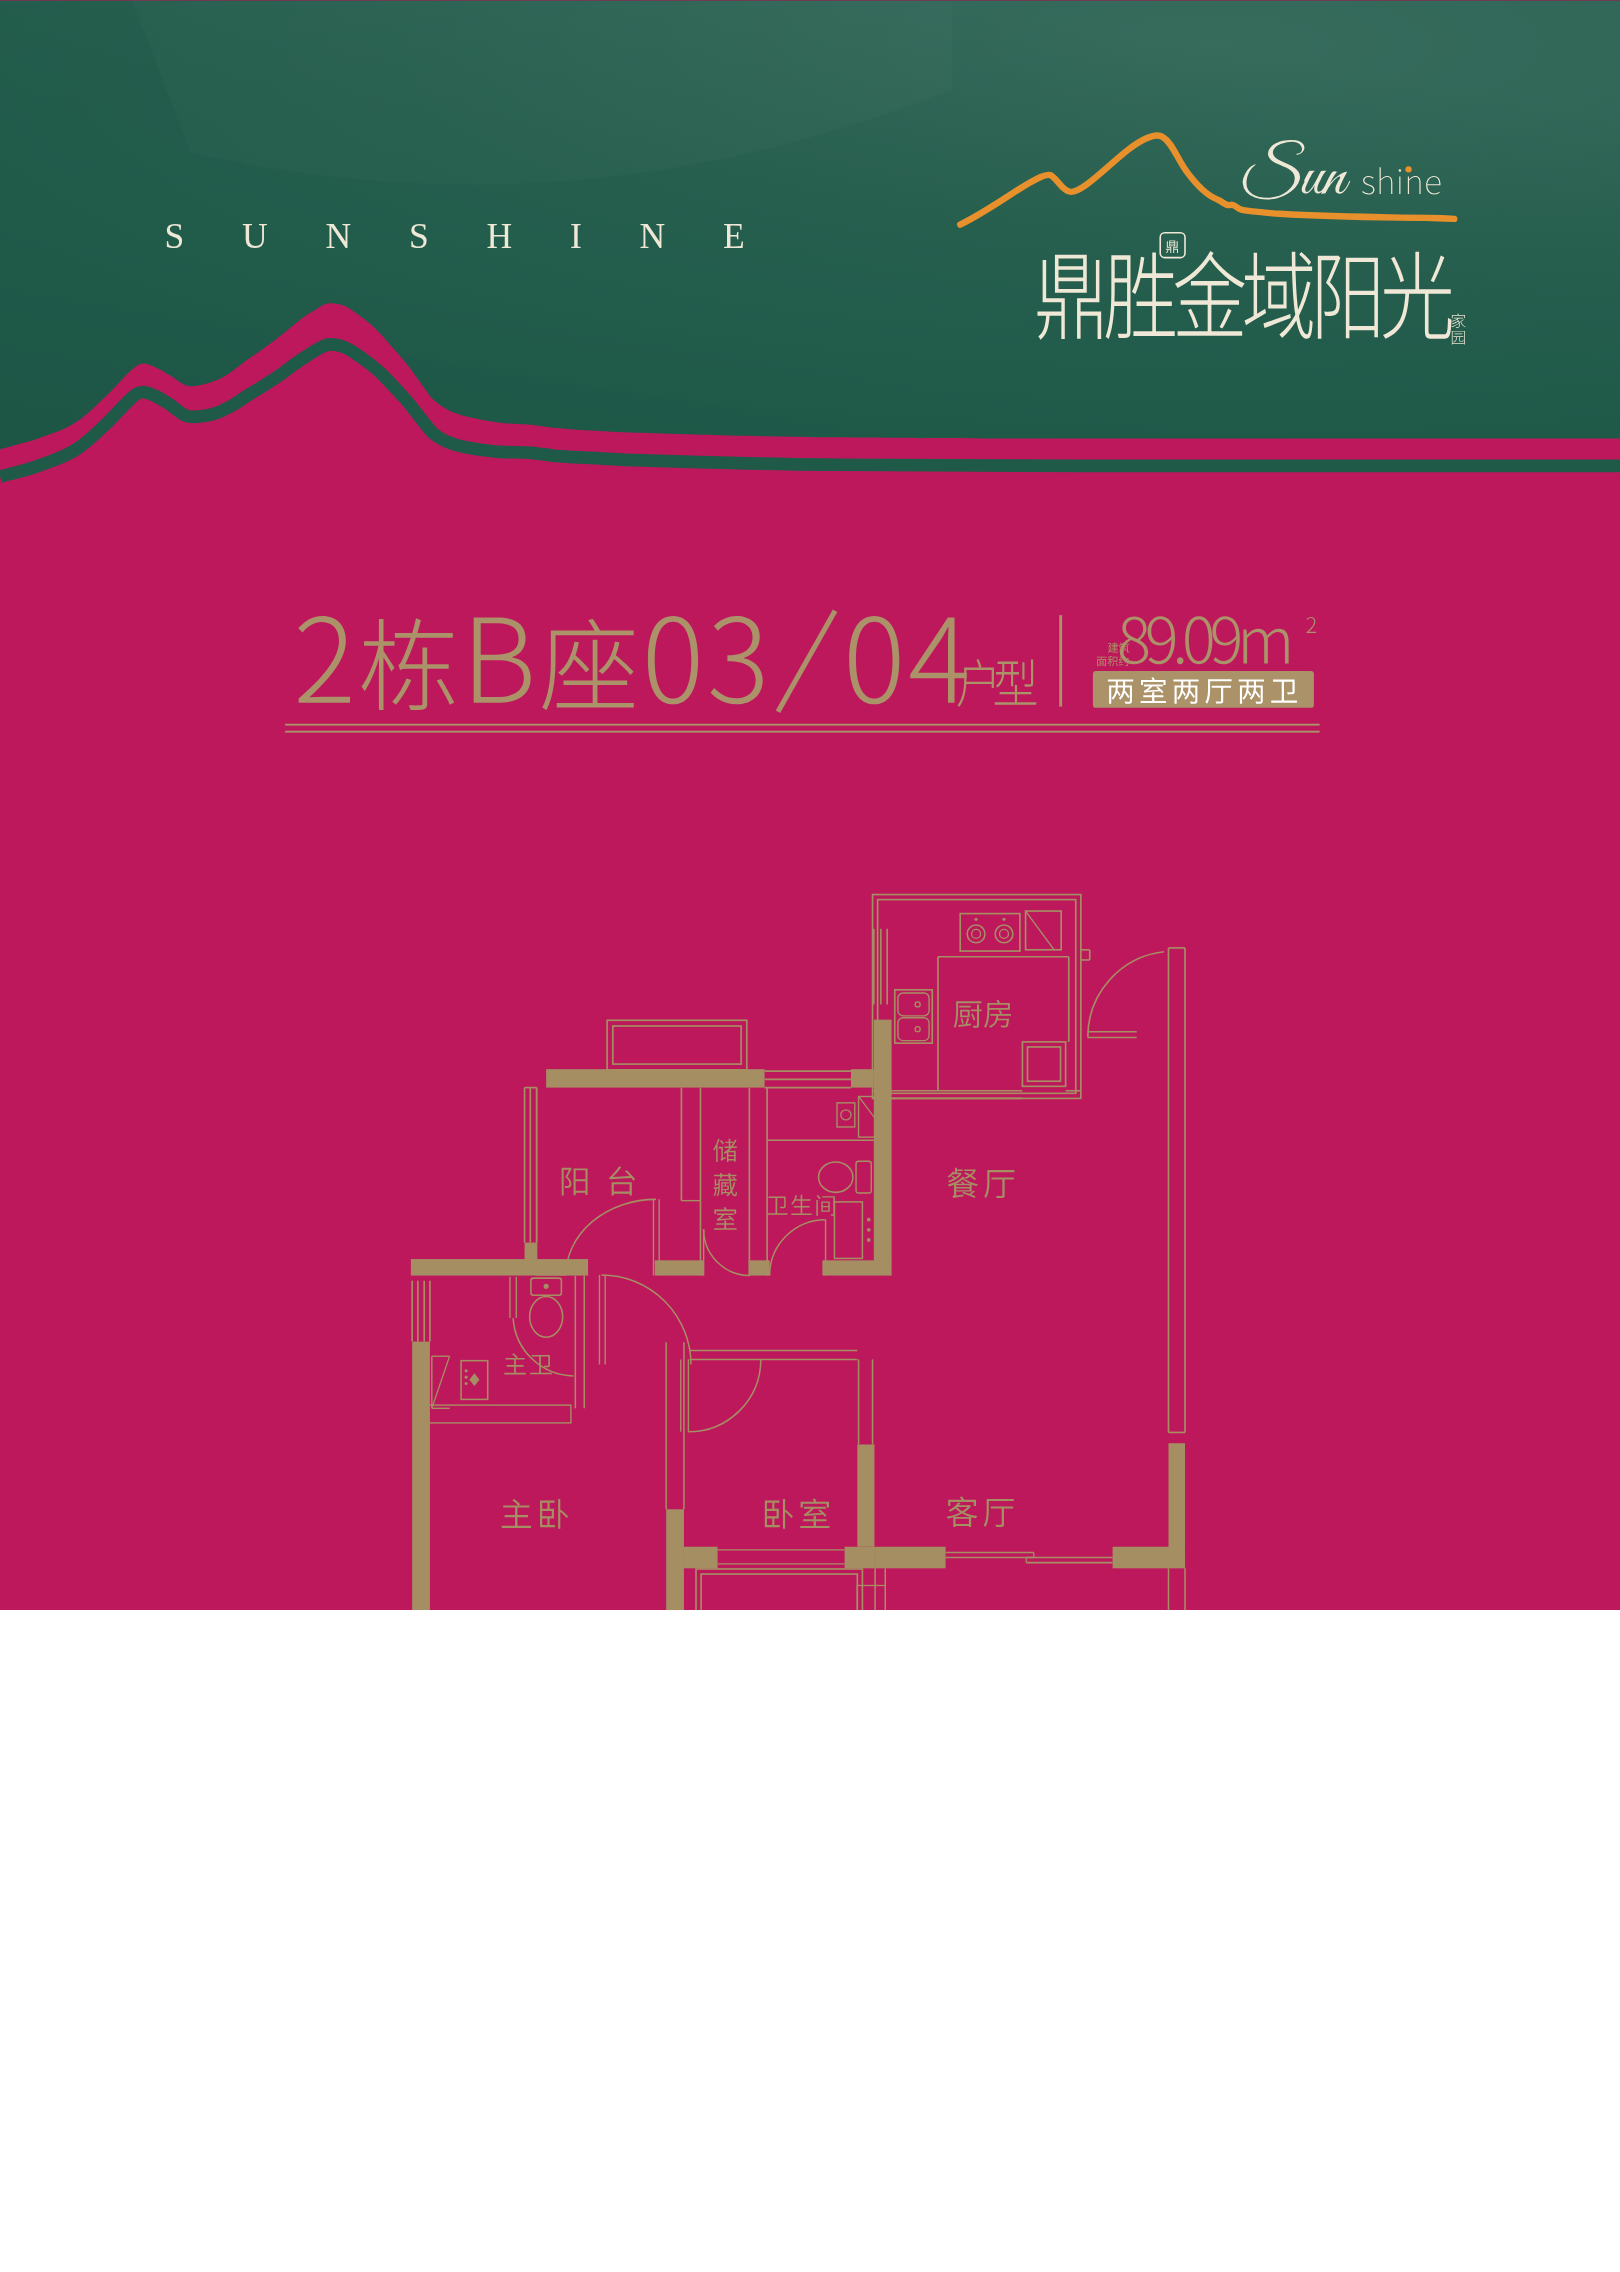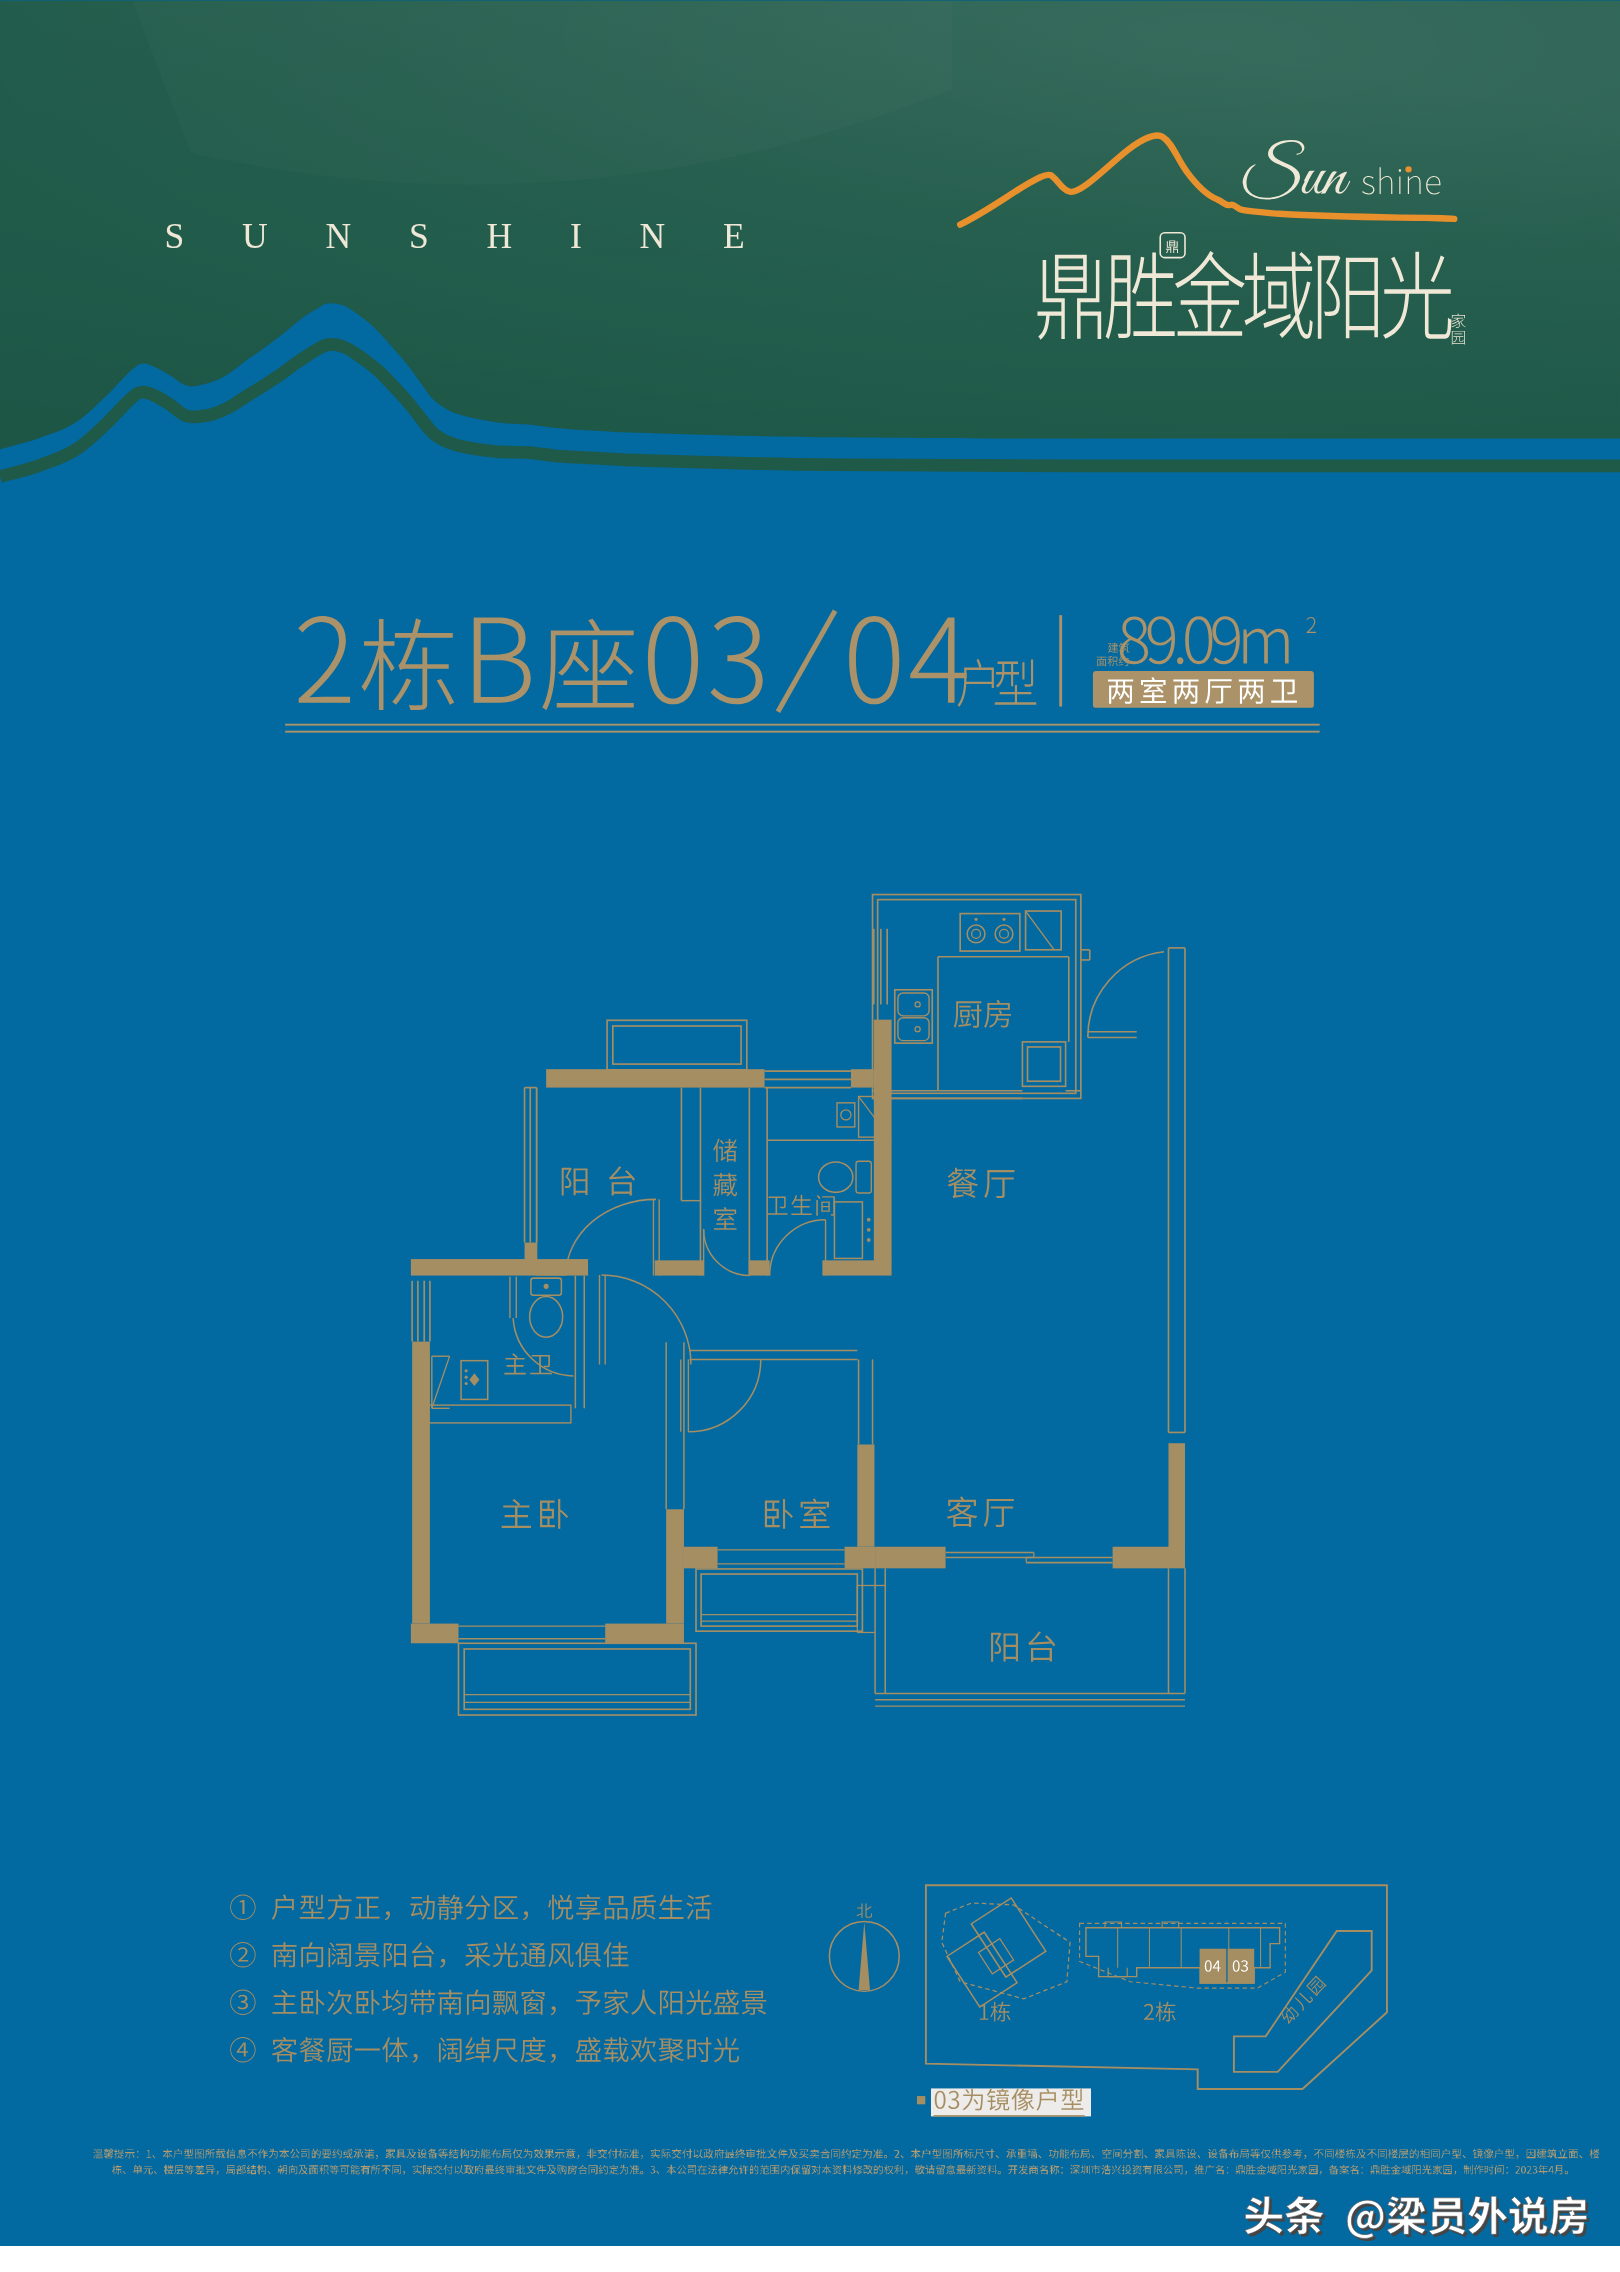--- a/index.html
+++ b/index.html
@@ -1,15 +1,15 @@
 <!DOCTYPE html>
 <html style="font-size:10.2px"><head><meta charset="utf-8">
 <style>
 html,body{margin:0;padding:0;background:#ffffff;font-family:"Liberation Sans",sans-serif;}
-#page{position:relative;width:1620px;height:2246px;background:#0369a1;overflow:hidden;}
+#page{position:relative;width:1620px;height:1610px;background:#be185d;overflow:hidden;}
 </style></head>
 <body>
 <div id="page">
 <svg width="1620" height="2273" viewBox="0 0 2551 3578" xmlns="http://www.w3.org/2000/svg">
 
 <g>
 <path d="M 0,0 H 2551 V 690 C 2410,690 1910,690 1702,690 C 1494,690 1402,689 1302,688 C 1202,687 1152,685 1102,684 C 1052,683 1032,682 1002,681 C 972,680 944,678 922,677 C 900,676 887,674 872,673 C 857,672 846,669 832,668 C 818,667 801,667 787,665 C 773,663 760,661 747,658 C 734,655 722,652 712,648 C 702,644 693,638 685,631 C 677,624 673,617 665,606 C 657,595 646,579 635,566 C 624,553 611,538 600,526 C 589,514 577,504 567,497 C 557,490 550,484 542,481 C 534,478 525,476 517,477 C 509,478 501,485 492,490 C 483,495 475,501 465,509 C 455,517 442,528 430,537 C 418,546 407,554 395,562 C 383,570 371,581 360,588 C 349,595 341,599 330,602 C 319,605 306,609 296,607 C 286,605 278,597 270,592 C 262,587 253,581 245,578 C 237,575 231,571 224,572 C 217,573 214,576 205,584 C 196,592 184,607 170,620 C 156,633 138,652 120,664 C 102,676 80,683 60,690 C 40,697 10,704 0,707 Z" fill="#1f5a49"></path>
 <clipPath id="fieldclip">
           <path d="M 0,0 H 2551 V 690 C 2410,690 1910,690 1702,690 C 1494,690 1402,689 1302,688 C 1202,687 1152,685 1102,684 C 1052,683 1032,682 1002,681 C 972,680 944,678 922,677 C 900,676 887,674 872,673 C 857,672 846,669 832,668 C 818,667 801,667 787,665 C 773,663 760,661 747,658 C 734,655 722,652 712,648 C 702,644 693,638 685,631 C 677,624 673,617 665,606 C 657,595 646,579 635,566 C 624,553 611,538 600,526 C 589,514 577,504 567,497 C 557,490 550,484 542,481 C 534,478 525,476 517,477 C 509,478 501,485 492,490 C 483,495 475,501 465,509 C 455,517 442,528 430,537 C 418,546 407,554 395,562 C 383,570 371,581 360,588 C 349,595 341,599 330,602 C 319,605 306,609 296,607 C 286,605 278,597 270,592 C 262,587 253,581 245,578 C 237,575 231,571 224,572 C 217,573 214,576 205,584 C 196,592 184,607 170,620 C 156,633 138,652 120,664 C 102,676 80,683 60,690 C 40,697 10,704 0,707 Z"></path>
         </clipPath>

